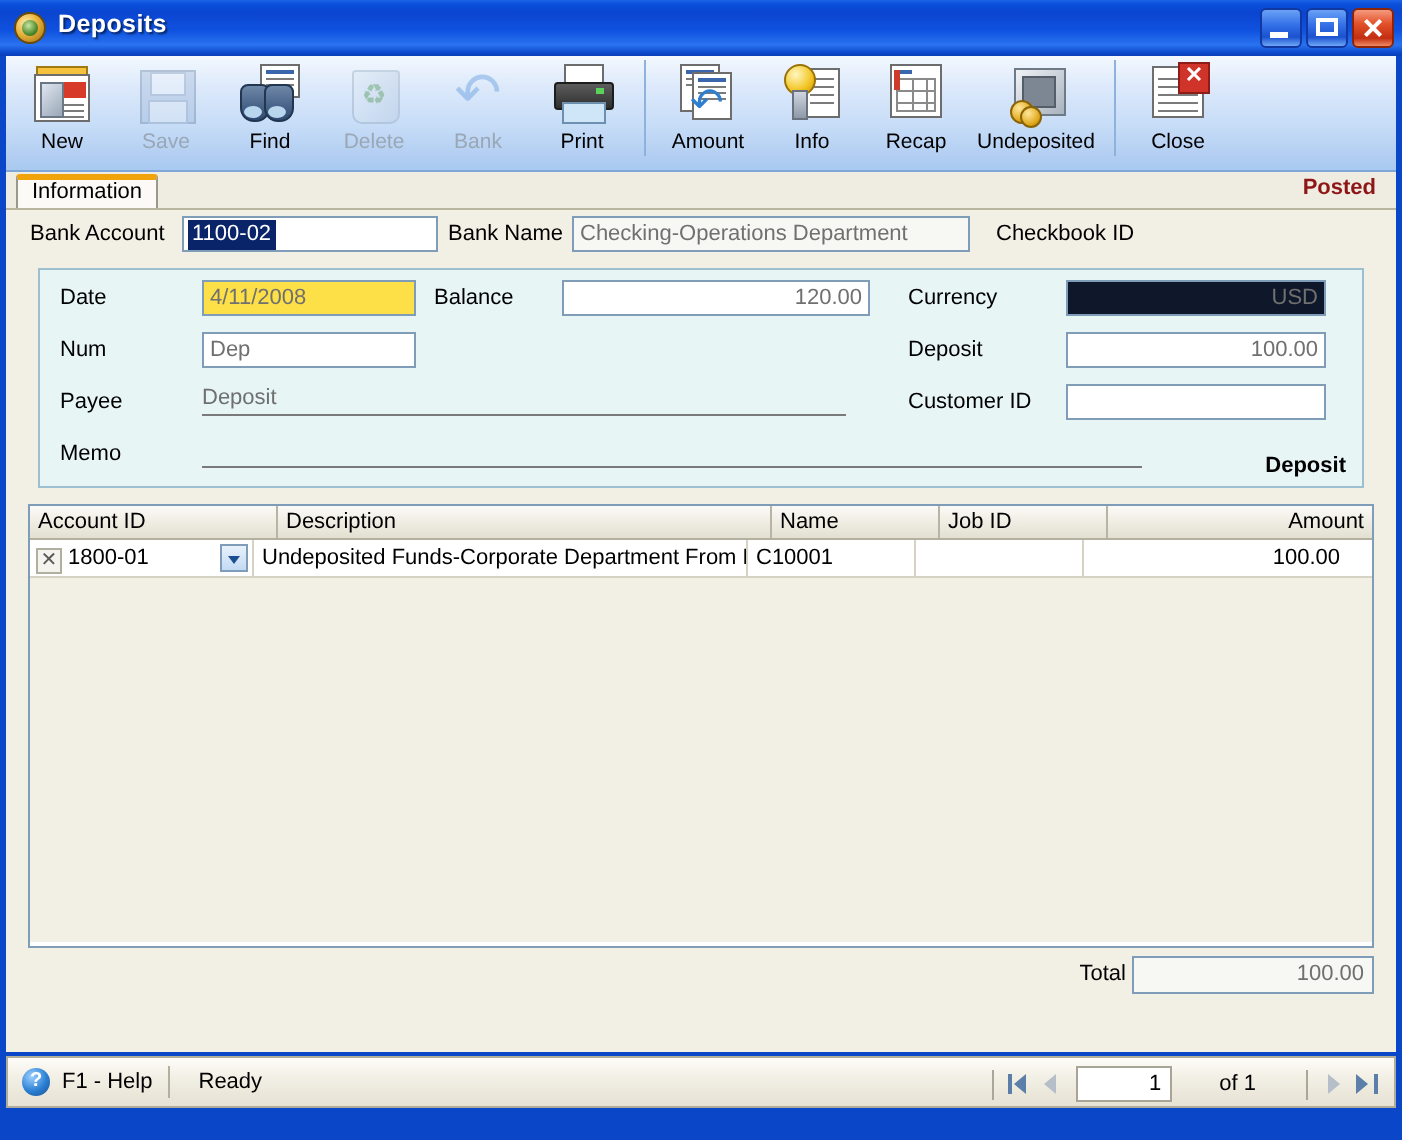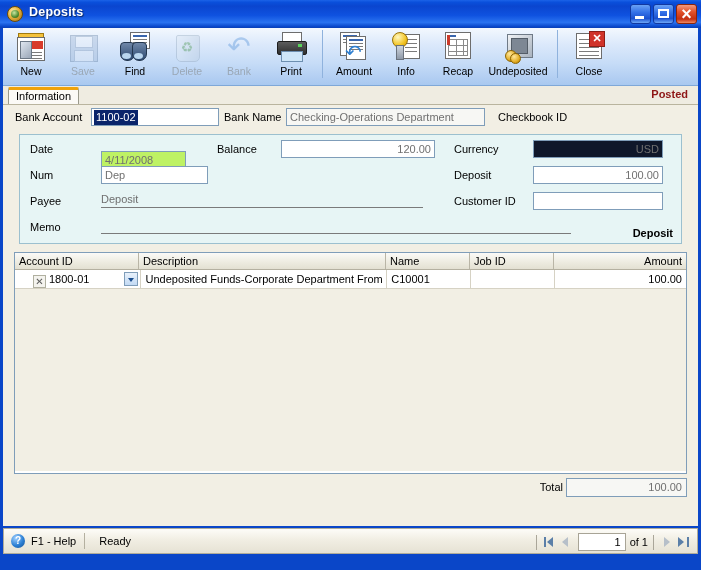--- a/index.html
+++ b/index.html
@@ -455,21 +455,21 @@
     width: 48px; height: 18px;
     background: #ffffff;
     border: 1px solid #a8a496;
     box-sizing: border-box;
     font-size: 11px;
     line-height: 16px;
     text-align: right;
     padding-right: 4px;
     margin: 0 4px;
   }
-  .ofText { font-size: 11px; margin: 0 0; }
+  .ofText { font-size: 11px; margin: 0 20px; }
 </style>
 </head>
 <body>
 
 <div class="window">
 
   <div class="titlebar">
     <div class="title-icon"></div>
     <div class="title-text">Deposits</div>
     <div class="win-btns">
@@ -635,21 +635,21 @@
       <div class="fld sel" style="left:88px; top:3px; width:128px;"><span>1100-02</span></div>
 
       <div class="lbl" style="left:221px; top:6px;">Bank Name</div>
       <div class="fld ro" style="left:283px; top:3px; width:199px;">Checking-Operations Department</div>
 
       <div class="lbl" style="left:495px; top:6px;">Checkbook ID</div>
 
       <div class="inner-box">
 
         <div class="lbl" style="left:10px; top:8px;">Date</div>
-        <div class="fld ro" style="left:81px; top:16px; width:85px; background:#bef264;">4/11/2008</div>
+        <div class="fld ro" style="left:81px; top:5px; width:107px; background:#fde047;">4/11/2008</div>
 
         <div class="lbl" style="left:10px; top:34px;">Num</div>
         <div class="fld ro" style="left:81px; top:31px; width:107px; background:#ffffff;">Dep</div>
 
         <div class="lbl" style="left:10px; top:60px;">Payee</div>
         <div class="underline-fld" style="left:81px; top:57px; width:322px;">Deposit</div>
 
         <div class="lbl" style="left:10px; top:86px;">Memo</div>
         <div class="underline-fld" style="left:81px; top:83px; width:470px;"></div>
 
@@ -670,21 +670,21 @@
 
       <div class="grid">
         <div class="grid-head">
           <div class="gh" style="width:124px;">Account ID</div>
           <div class="gh" style="width:247px;">Description</div>
           <div class="gh" style="width:84px;">Name</div>
           <div class="gh" style="width:84px;">Job ID</div>
           <div class="gh right" style="width:132px; border-right:none;">Amount</div>
         </div>
         <div class="grid-row">
-          <div class="gc acct" style="width:112px;margin-left:15px;">
+          <div class="gc acct" style="width:112px;">
             <span class="xbtn">✕</span><span>1800-01</span>
             <span class="ddbtn"></span>
           </div>
           <div class="gc" style="width:247px;">Undeposited Funds-Corporate Department From R</div>
           <div class="gc" style="width:84px;">C10001</div>
           <div class="gc" style="width:84px;"></div>
           <div class="gc right" style="width:132px; border-right:none;">100.00</div>
         </div>
         <div class="grid-blank"></div>
       </div>

